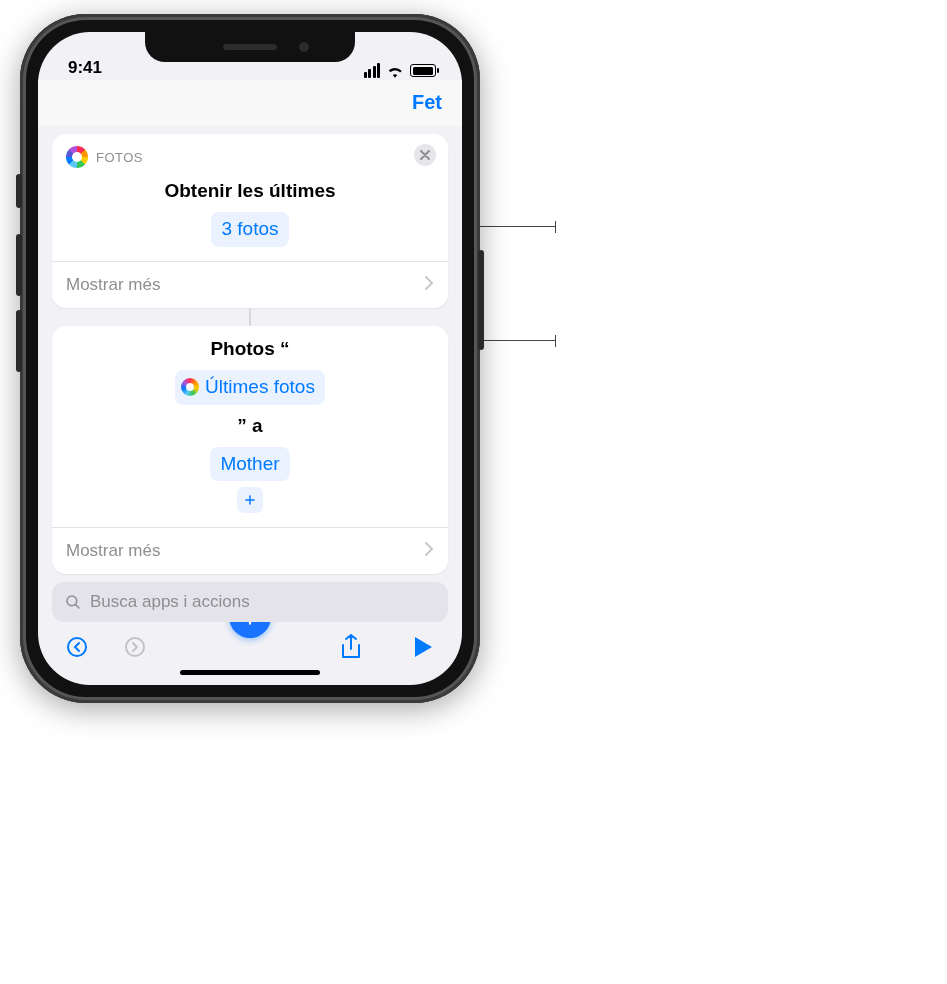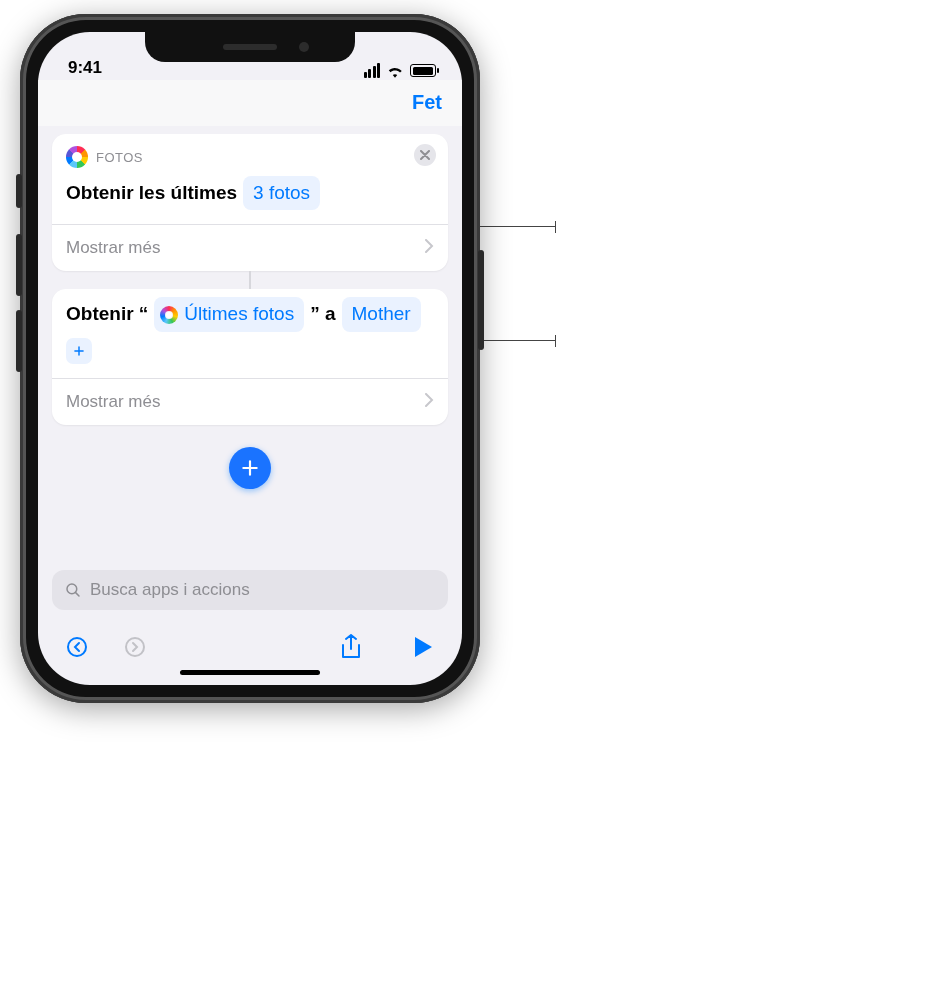--- a/index.html
+++ b/index.html
@@ -107,21 +107,21 @@
     background:#e5e5ea;
     display:flex; align-items:center; justify-content:center;
     color:#8e8e93; font-size:14px; line-height:1;
   }
   .remove-btn svg { width:10px; height:10px; }
 
   .action-text {
     padding: 8px 14px 14px 14px;
     font-size:19px; font-weight:600; color:#000;
     line-height:1.6;
-    display:flex; flex-wrap:wrap; align-items:center; gap:6px 6px;
+    display:flex; flex-wrap:wrap; align-items:center; gap:6px 6px;flex-direction:column;
   }
   .token {
     display:inline-flex; align-items:center; gap:6px;
     background:#eaf2ff;
     color:#007aff;
     padding: 2px 10px;
     border-radius:8px;
     font-weight:400;
   }
   .token.has-icon { padding-left:6px; }
@@ -175,21 +175,21 @@
     position:absolute; left:0; right:0; bottom:0;
     padding: 0 14px 10px 14px;
   }
   .search {
     background:#e4e3e9;
     border-radius:12px;
     height:40px;
     display:flex; align-items:center; gap:8px;
     padding: 0 12px;
     color:#8e8e93; font-size:17px;
-    margin-bottom: 18px;
+    margin-bottom: 6px;
   }
   .toolbar {
     display:flex; justify-content:space-between; align-items:center;
     padding: 4px 10px 8px 10px;
   }
   .tb-btn { color:#007aff; width:30px; height:30px; display:flex; align-items:center; justify-content:center; }
   .tb-btn.disabled { color:#c2c2c7; }
   .home-indicator {
     width:140px; height:5px; background:#000; border-radius:3px;
     margin: 0 auto;
@@ -270,21 +270,21 @@
                   <path fill="none" stroke="#c7c7cc" stroke-width="2" stroke-linecap="round" d="M1 1l6 6-6 6"></path>
                 </svg>
             </span>
           </div>
         </div>
 
         <div class="connector"></div>
 
         <div class="card" style="margin-top:0">
           <div class="action-text">
-            <span>Obtenir “</span>
+            <span>Photos “</span>
             <span class="token has-icon">
               <span class="mini-photos"></span>
               <span>Últimes fotos</span>
             </span>
             <span>” a</span>
             <span class="token">Mother</span>
             <span class="plus-chip">
               <svg viewBox="0 0 24 24">
                   <path stroke="#007aff" stroke-width="2.5" stroke-linecap="round" d="M12 5v14M5 12h14"></path>
                 </svg>

